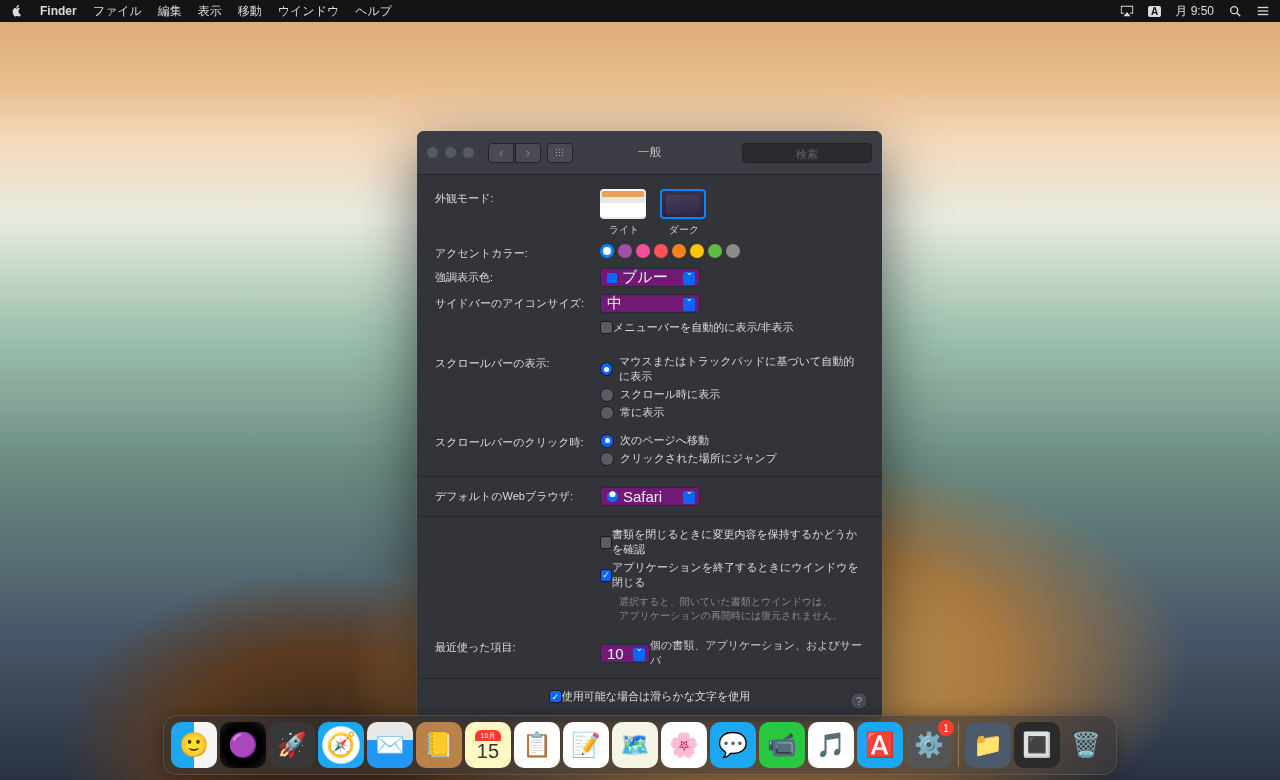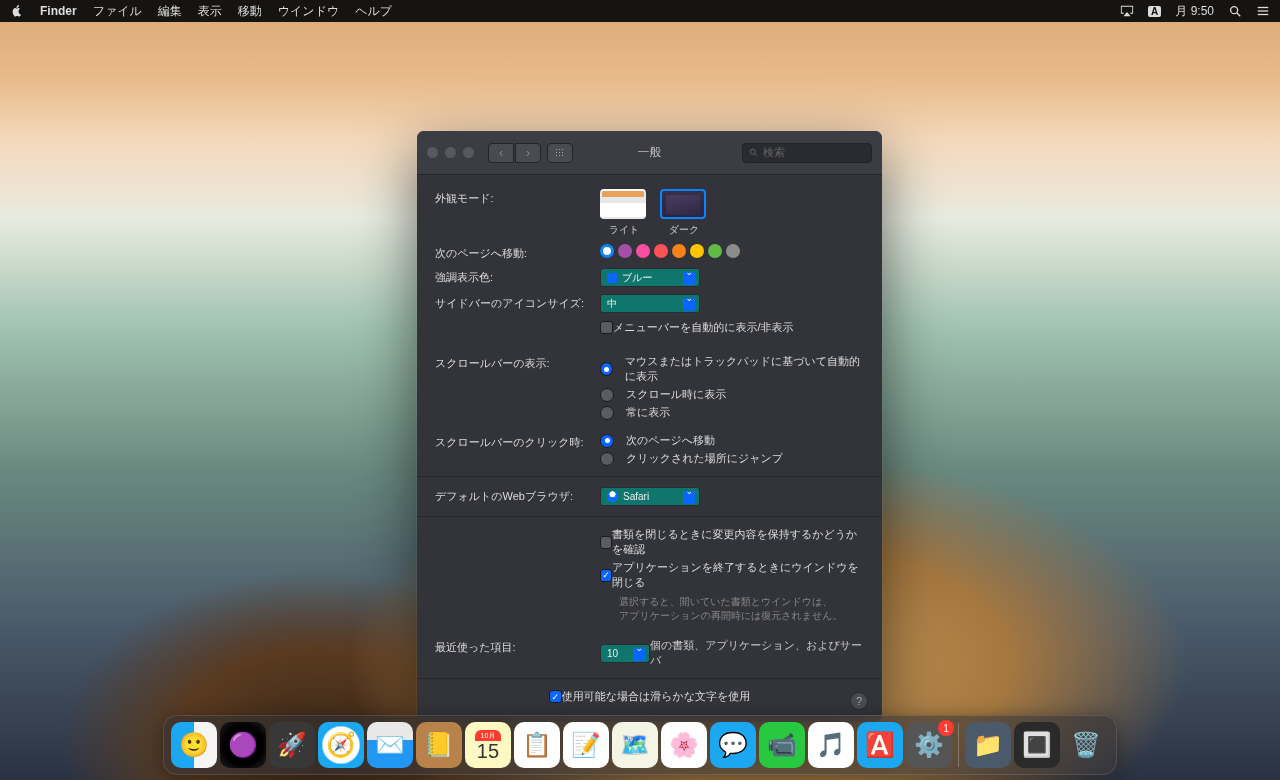--- a/index.html
+++ b/index.html
@@ -19,49 +19,49 @@
 .titlebar { height:44px; display:flex; align-items:center; padding:0 10px; background:#3c3d44; border-radius:7px 7px 0 0; border-bottom:1px solid #27272a; position:relative; }
 .traffic { display:flex; gap:7px; }
 .traffic span { width:11px; height:11px; border-radius:50%; background:#555a5f; }
 .nav-btns { display:flex; margin-left:14px; gap:1px; }
 .nav-btns button { width:26px; height:20px; background:#4a4b52; border:1px solid #232327; color:#888; font-size:12px; display:flex; align-items:center; justify-content:center; }
 .nav-btns button:first-child { border-radius:4px 0 0 4px; }
 .nav-btns button:last-child { border-radius:0 4px 4px 0; }
 .grid-btn { width:26px; height:20px; background:#4a4b52; border:1px solid #232327; border-radius:4px; margin-left:6px; display:flex; align-items:center; justify-content:center; }
 .grid-btn span { width:10px; height:10px; background-image:radial-gradient(circle,#aaa 1px,transparent 1px); background-size:3px 3px; }
 .win-title { position:absolute; left:50%; transform:translateX(-50%); color:#bbb; font-size:12px; }
-.search { margin-left:auto; width:130px; height:20px; background:#2a2b30; border:1px solid #222; border-radius:4px; display:flex; align-items:center; padding:0 6px; color:#666; font-size:11px; }
+.search { margin-left:auto; width:130px; height:20px; background:#2a2b30; border:1px solid #222; border-radius:4px; display:flex; align-items:center; padding:0 6px; color:#666; font-size:11px;flex-direction:column; }
 .search svg { width:10px; height:10px; fill:#666; margin-right:4px; }
 .content { padding:14px 18px 16px; }
 .row { display:flex; align-items:flex-start; margin-bottom:7px; }
 .row-label { width:165px; text-align:left; padding-right:8px; padding-top:2px; color:#ddd; font-size:11px; }
 .row-ctrl { flex:1; display:flex; flex-direction:column; gap:3px; }
 .apl-row .row-ctrl { flex-direction:row; gap:12px; }
 .ap-thumb { width:48px; text-align:center; }
 .ap-thumb .thumb { width:46px; height:30px; border:2px solid transparent; border-radius:4px; margin-bottom:4px; }
 .ap-thumb.sel .thumb { border-color:#0a84ff; }
 .thumb.light { background:linear-gradient(180deg,#e8e8e8 45%,#fff 45%); }
 .thumb.light::before { content:''; display:block; height:6px; background:#e7a35b; border-radius:2px 2px 0 0; }
 .thumb.dark { background:linear-gradient(180deg,#3a3045 0%,#2a2440 100%); position:relative; }
 .thumb.dark::before { content:''; display:block; height:20px; margin:4px; background:linear-gradient(165deg,#4a3d5f,#2f2745); border-radius:2px; }
 .ap-lbl { font-size:10px; color:#ccc; }
 .swatches { display:flex; gap:4px; align-items:center; }
 .swatch { width:14px; height:14px; border-radius:50%; position:relative; }
 .swatch.sel::after { content:''; position:absolute; inset:3px; border-radius:50%; background:#fff; }
-.select { height:19px; background:#0f766e; border:1px solid #2a2a30; border-radius:3px; display:flex; align-items:center; padding:0 18px 0 6px; font-size:10px; color:#eee; position:relative; min-width:100px; }
+.select { height:19px; background:#701a75; border:1px solid #2a2a30; border-radius:3px; display:flex; align-items:center; padding:0 18px 0 6px; font-size:15px; color:#eee; position:relative; min-width:100px; }
 .select.w100 { width:100px; }
 .select.w50 { width:50px; min-width:50px; }
 .select::after { content:''; position:absolute; right:4px; top:3px; width:12px; height:13px; background:#0a66ff; border-radius:2px; }
 .select::before { content:'⌄'; position:absolute; right:6px; top:-2px; z-index:1; color:#fff; font-size:9px; }
 .select .sw { width:10px; height:10px; background:#0a66ff; margin-right:5px; border-radius:1px; }
 .select .ico { width:11px; height:11px; margin-right:5px; background:radial-gradient(circle at 50% 30%,#fff 30%,#0a6dff 35%); border-radius:50%; }
 .checkbox { display:flex; align-items:center; gap:0; font-size:11px; color:#ddd; }
 .cb { width:13px; height:13px; border:1px solid #1a1a1d; background:#5a5b64; border-radius:3px; display:flex; align-items:center; justify-content:center; font-size:9px; color:#fff; }
 .cb.checked { background:#0a66ff; }
-.radio { display:flex; align-items:center; gap:12px; font-size:11px; color:#ddd; }
+.radio { display:flex; align-items:center; gap:6px; font-size:11px; color:#ddd; }
 .rb { width:14px; height:14px; border-radius:50%; border:1px solid #1a1a1d; background:#5a5b64; display:flex; align-items:center; justify-content:center; }
 .rb.checked { background:#0a66ff; }
 .rb.checked::after { content:''; width:5px; height:5px; border-radius:50%; background:#fff; }
 .hint { font-size:10px; color:#888; margin-left:19px; line-height:1.4; margin-top:2px; }
 .sep { height:1px; background:#27282c; margin:10px -18px; }
 .inline-ctrl { display:flex; align-items:center; }
 .help-btn { width:18px; height:18px; border-radius:50%; background:#4a4b52; border:1px solid #2a2a30; color:#aaa; display:flex; align-items:center; justify-content:center; font-size:11px; position:absolute; right:14px; bottom:12px; }
 .dock { position:absolute; bottom:5px; left:50%; transform:translateX(-50%); height:60px; background:rgba(50,50,55,.55); border-radius:14px; display:flex; align-items:center; padding:0 8px; gap:3px; backdrop-filter:blur(20px); box-shadow:0 4px 20px rgba(0,0,0,.4),inset 0 0 0 1px rgba(255,255,255,.12); z-index:8; }
 .dock-icon { width:46px; height:46px; border-radius:10px; display:flex; align-items:center; justify-content:center; font-size:24px; position:relative; }
 .dock-sep { width:1px; height:44px; background:rgba(255,255,255,.25); margin:0 3px; }
@@ -155,21 +155,21 @@
             <div class="thumb light"></div>
             <div class="ap-lbl">ライト</div>
           </div>
         <div class="ap-thumb sel">
             <div class="thumb dark"></div>
             <div class="ap-lbl">ダーク</div>
           </div>
       </div>
     </div>
     <div class="row">
-      <div class="row-label">次のページへ移動:</div>
+      <div class="row-label">アクセントカラー:</div>
       <div class="row-ctrl">
           <div class="swatches" id="swatches">
             <span class="swatch sel" style="background: rgb(10, 132, 255);"></span>
             <span class="swatch" style="background: rgb(165, 80, 167);"></span>
             <span class="swatch" style="background: rgb(247, 79, 158);"></span>
             <span class="swatch" style="background: rgb(255, 82, 87);"></span>
             <span class="swatch" style="background: rgb(247, 130, 27);"></span>
             <span class="swatch" style="background: rgb(255, 198, 0);"></span>
             <span class="swatch" style="background: rgb(98, 186, 70);"></span>
             <span class="swatch" style="background: rgb(140, 140, 140);"></span>

